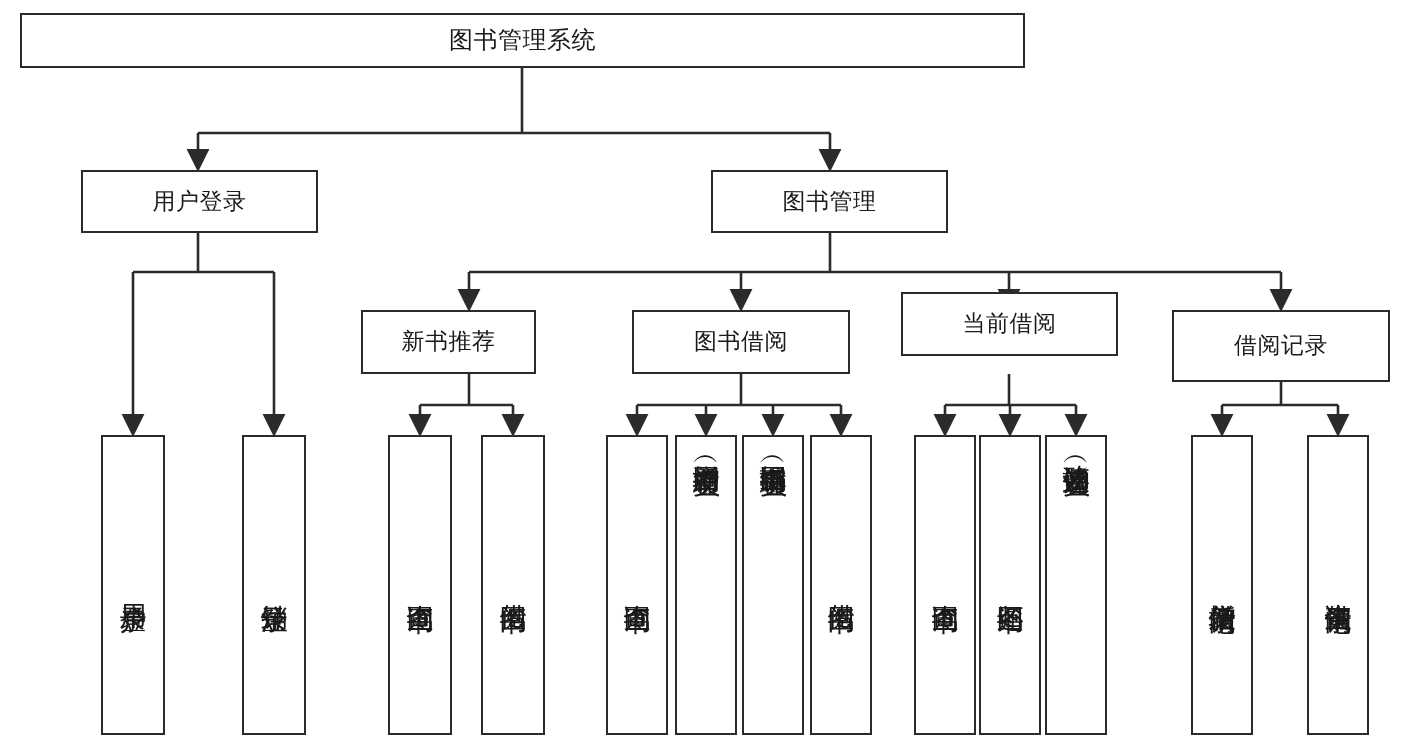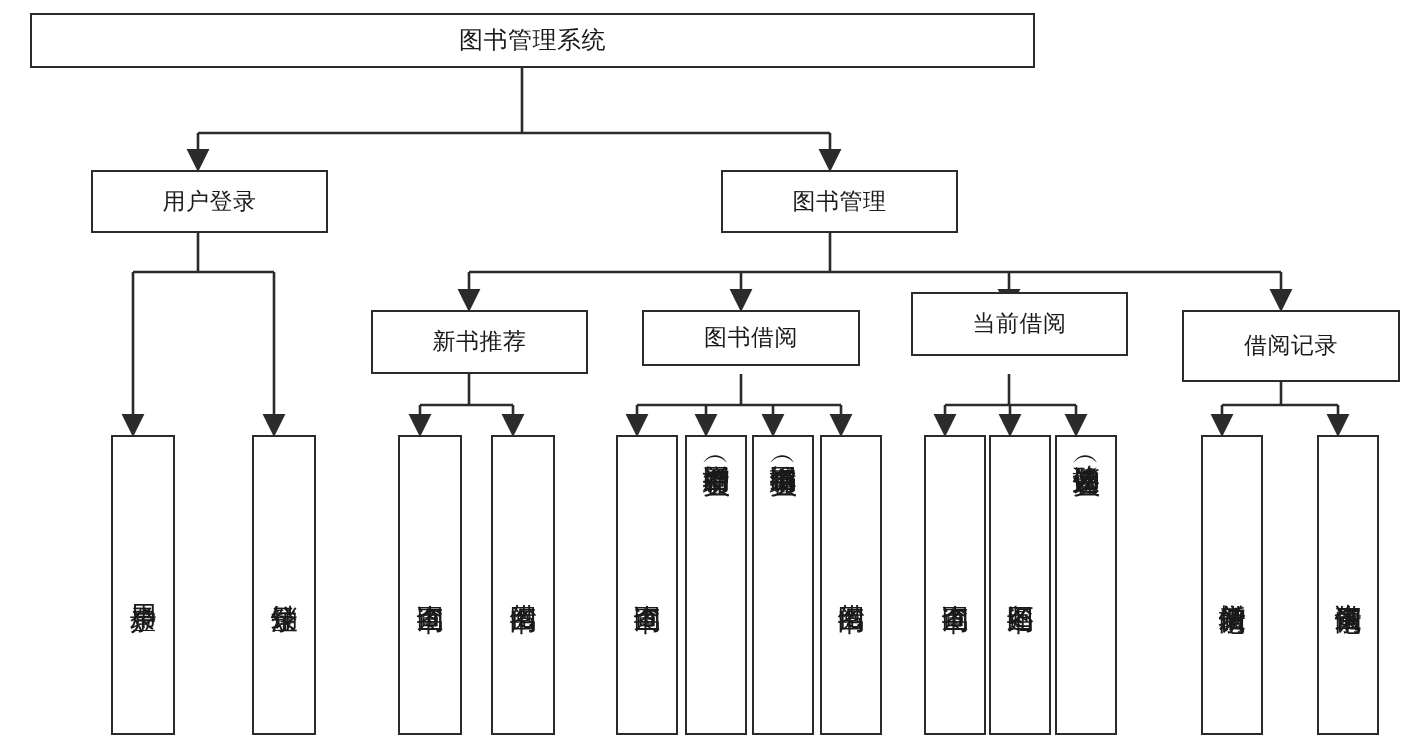--- a/index.html
+++ b/index.html
@@ -30,21 +30,20 @@
   .node {
     position: absolute;
     box-sizing: border-box;
     background: #ffffff;
     border: 2.5px solid #2b2b2b;
     display: flex;
     align-items: center;
     justify-content: center;
     text-align: left;
     z-index: 2;
-    margin-left: 10px;
   }
   .node-h .node-label {
     font-size: 23px;
     line-height: 1.2;
     letter-spacing: 0.5px;
     white-space: nowrap;
   }
   .node-root .node-label {
     font-size: 24px;
   }
@@ -135,24 +134,24 @@
     <span class="node-label">图书管理系统</span>
   </div>
 
   <div class="node node-h" style="left:81px; top:170px; width:237px; height:63px;">
     <span class="node-label">用户登录</span>
   </div>
   <div class="node node-h" style="left:711px; top:170px; width:237px; height:63px;">
     <span class="node-label">图书管理</span>
   </div>
 
-  <div class="node node-h" style="left:361px; top:310px; width:217px; height:64px;">
+  <div class="node node-h" style="left:361px; top:310px; width:175px; height:64px;">
     <span class="node-label">新书推荐</span>
   </div>
-  <div class="node node-h" style="left:632px; top:310px; width:218px; height:56px;">
+  <div class="node node-h" style="left:632px; top:310px; width:218px; height:64px;">
     <span class="node-label">图书借阅</span>
   </div>
   <div class="node node-h" style="left:901px; top:292px; width:217px; height:64px;">
     <span class="node-label">当前借阅</span>
   </div>
   <div class="node node-h" style="left:1172px; top:310px; width:218px; height:72px;">
     <span class="node-label">借阅记录</span>
   </div>
 
   <div class="node node-v v-center" style="left:101px; top:435px; width:64px; height:300px;">

